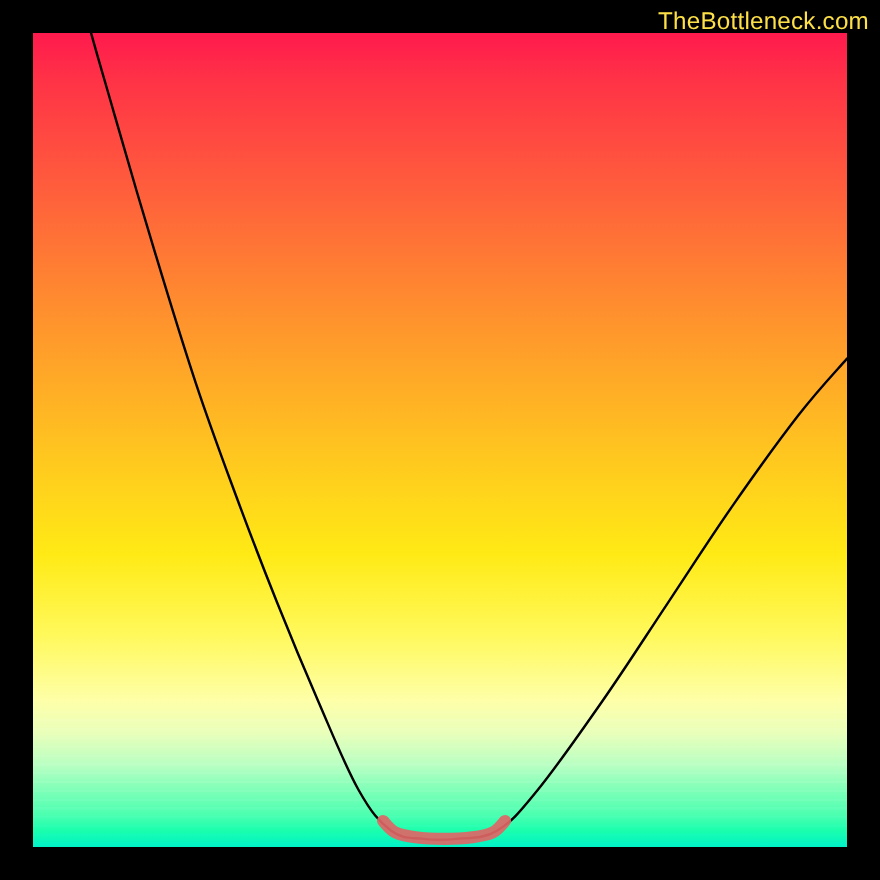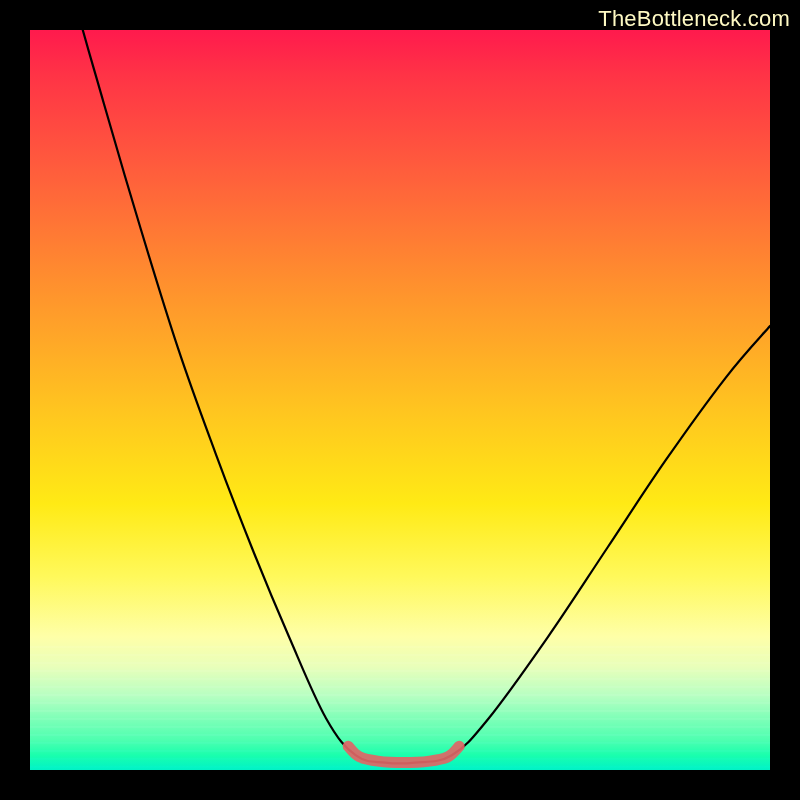--- a/index.html
+++ b/index.html
@@ -68,21 +68,21 @@
   svg.curve {
     position: absolute;
     left: 0; top: 0;
     width: 740px;
     height: 740px;
   }
   .watermark {
     position: absolute;
     top: 6px;
     right: 10px;
-    color: #fef9c3;
+    color: #fde047;
     font-size: 22px;
     font-weight: 500;
     letter-spacing: 0.2px;
   }
 </style>
 </head>
 <body>
 
 <div class="frame">
 

